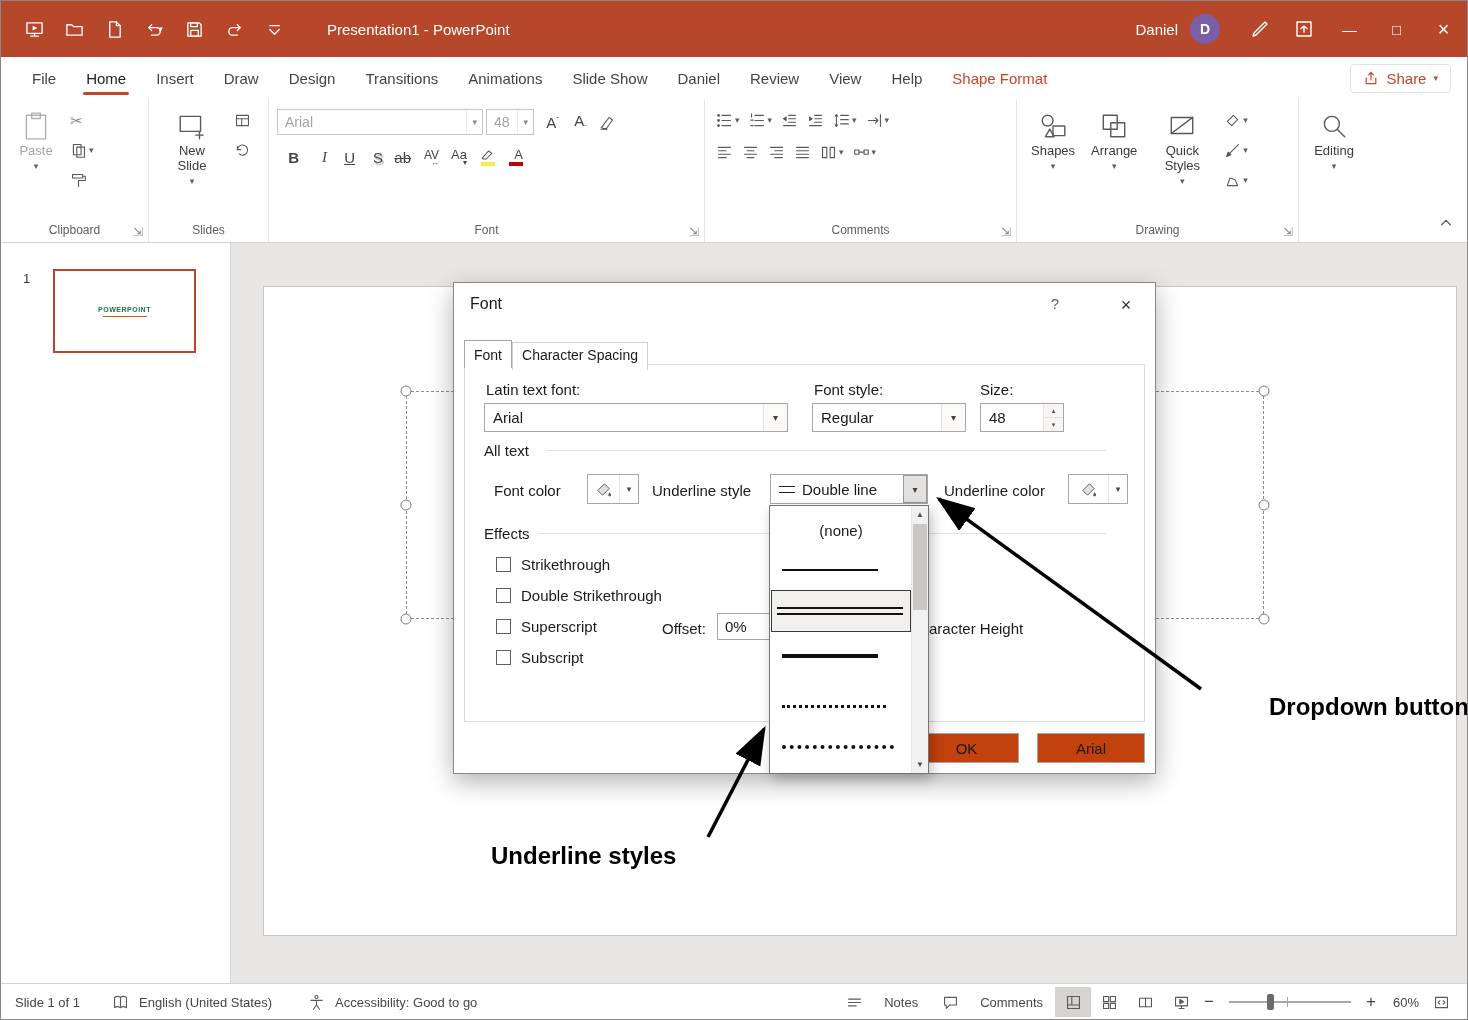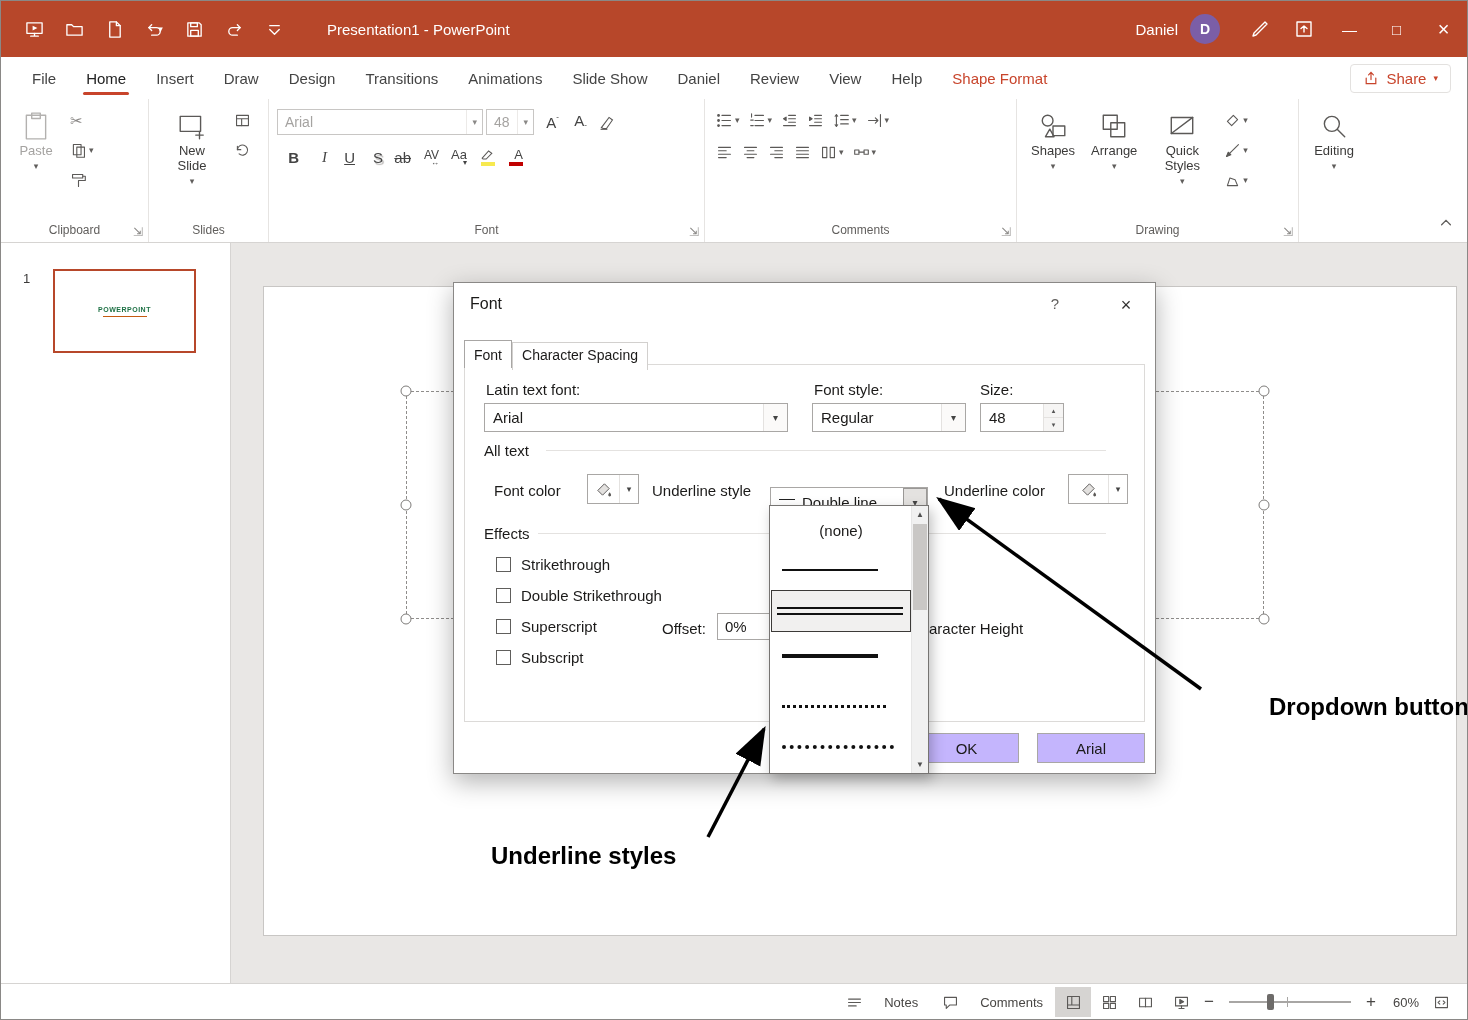--- a/index.html
+++ b/index.html
@@ -88,21 +88,21 @@
   .spinstack span{flex:1;display:flex;align-items:center;justify-content:center;font-size:7px;color:#555;background:#f6f5f4}
   .spinstack span:first-child{border-bottom:1px solid #e4e2e0}
   .hline{position:absolute;height:1px;background:#e4e2e0}
   .color-btn{position:absolute;height:30px;border:1px solid #a9a7a5;display:flex;background:#fff}
   .color-btn .swatch{flex:1;display:flex;align-items:center;justify-content:center}
   .color-btn .swatch svg{width:19px;height:19px}
   .cb-arrow{width:19px;border-left:1px solid #e4e2e0;display:flex;align-items:center;justify-content:center;font-size:9px;color:#444}
   .chk{position:absolute;display:flex;align-items:center;gap:10px;font-size:15px}
   .chk .box{width:15px;height:15px;border:1px solid #605e5c;background:#fff;flex:none}
   .txtin{position:absolute;border:1px solid #a9a7a5;height:27px;padding:4px 7px;font-size:15px;background:#fff}
-  .dbtn{position:absolute;height:30px;border:1px solid #a9a7a5;background:#c4b5fd;font-size:15px;display:flex;align-items:center;justify-content:center}
+  .dbtn{position:absolute;height:30px;border:1px solid #a9a7a5;background:#c2410c;font-size:15px;display:flex;align-items:center;justify-content:center}
   .ul-sample{width:16px;height:7px;border-top:1px solid #222;border-bottom:1px solid #222;margin-right:7px}
   .ulc-left{display:flex;align-items:center}
 
   
   .uldrop{position:absolute;left:768px;top:504px;width:160px;height:269px;background:#fff;border:1px solid #767472;box-shadow:3px 5px 12px rgba(0,0,0,.25);z-index:60}
   .ul-item{position:absolute;left:0;width:142px;display:flex;align-items:center;padding-left:12px}
   .ul-item.none{justify-content:center;padding-left:0;font-size:15px;color:#1b1a19}
   .ul-item.sel{left:1px;width:140px;border:1px solid #3c3a38;background:#f1f0ef;padding-left:5px}
   .ln{border-top-color:#111 !important}
   .ln-single{width:96px;border-top:2px solid}
@@ -573,21 +573,21 @@
       <span class="swatch">
           <svg viewBox="0 0 20 20">
             <path d="M4 11l7-7 5 5-7 7z" fill="#e3e1df" stroke="#5b5957"></path>
             <path d="M16.5 13c.8 1.2 1.5 2.1 1.5 2.9a1.5 1.5 0 0 1-3 0c0-.8.7-1.7 1.5-2.9z" fill="#5b5957"></path>
           </svg>
         </span>
       <span class="cb-arrow">▾</span>
     </div>
 
     <div class="fld-label" style="left:198px;top:199px">Underline style</div>
-    <div class="fld-combo" style="left:316px;top:204px;width:158px;height:30px">
+    <div class="fld-combo" style="left:316px;top:191px;width:158px;height:30px">
       <span class="ulc-left">
           <span class="ul-sample"></span>
           <span>Double line</span>
         </span>
       <span class="arrowbox pressed">▾</span>
     </div>
 
     <div class="fld-label" style="left:490px;top:199px">Underline color</div>
     <div class="color-btn" style="left:614px;top:191px;width:60px">
       <span class="swatch">
@@ -656,20 +656,33 @@
           <path d="M0 0L11 4L0 8z" fill="#000"></path>
         </marker>
     </defs>
     <line x1="1200" y1="688" x2="938" y2="498" stroke="#000" stroke-width="3.5" marker-end="url(#ah)"></line>
     <line x1="707" y1="836" x2="763" y2="728" stroke="#000" stroke-width="3.5" marker-end="url(#ah)"></line>
   </svg>
   <div class="ann" style="left:1268px;top:692px">Dropdown button</div>
   <div class="ann" style="left:490px;top:841px">Underline styles</div>
 
   <div class="statusbar">
+    <div class="sb-left">
+      <span style="margin-right:22px">Slide 1 of 1</span>
+      <svg viewBox="0 0 20 20">
+          <path d="M10 4C8 2.7 5 2.7 3 4v12c2-1.3 5-1.3 7 0 2-1.3 5-1.3 7 0V4c-2-1.3-5-1.3-7 0z"></path>
+          <path d="M10 4v12"></path>
+        </svg>
+      <span style="margin-right:26px">English (United States)</span>
+      <svg viewBox="0 0 20 20">
+          <circle cx="10" cy="3.5" r="1.8"></circle>
+          <path d="M3.5 7.5h13M10 7.5V13M10 13l-3.5 5M10 13l3.5 5"></path>
+        </svg>
+      <span>Accessibility: Good to go</span>
+    </div>
     <div class="sb-right">
       <div class="sb-item">
         <svg viewBox="0 0 20 20">
             <path d="M3 6h14M3 10h14M3 14h9"></path>
           </svg>
         <span>Notes</span>
       </div>
       <div class="sb-item">
         <svg viewBox="0 0 20 20">
             <path d="M3 4h14v9H9l-4 4v-4H3z"></path>

